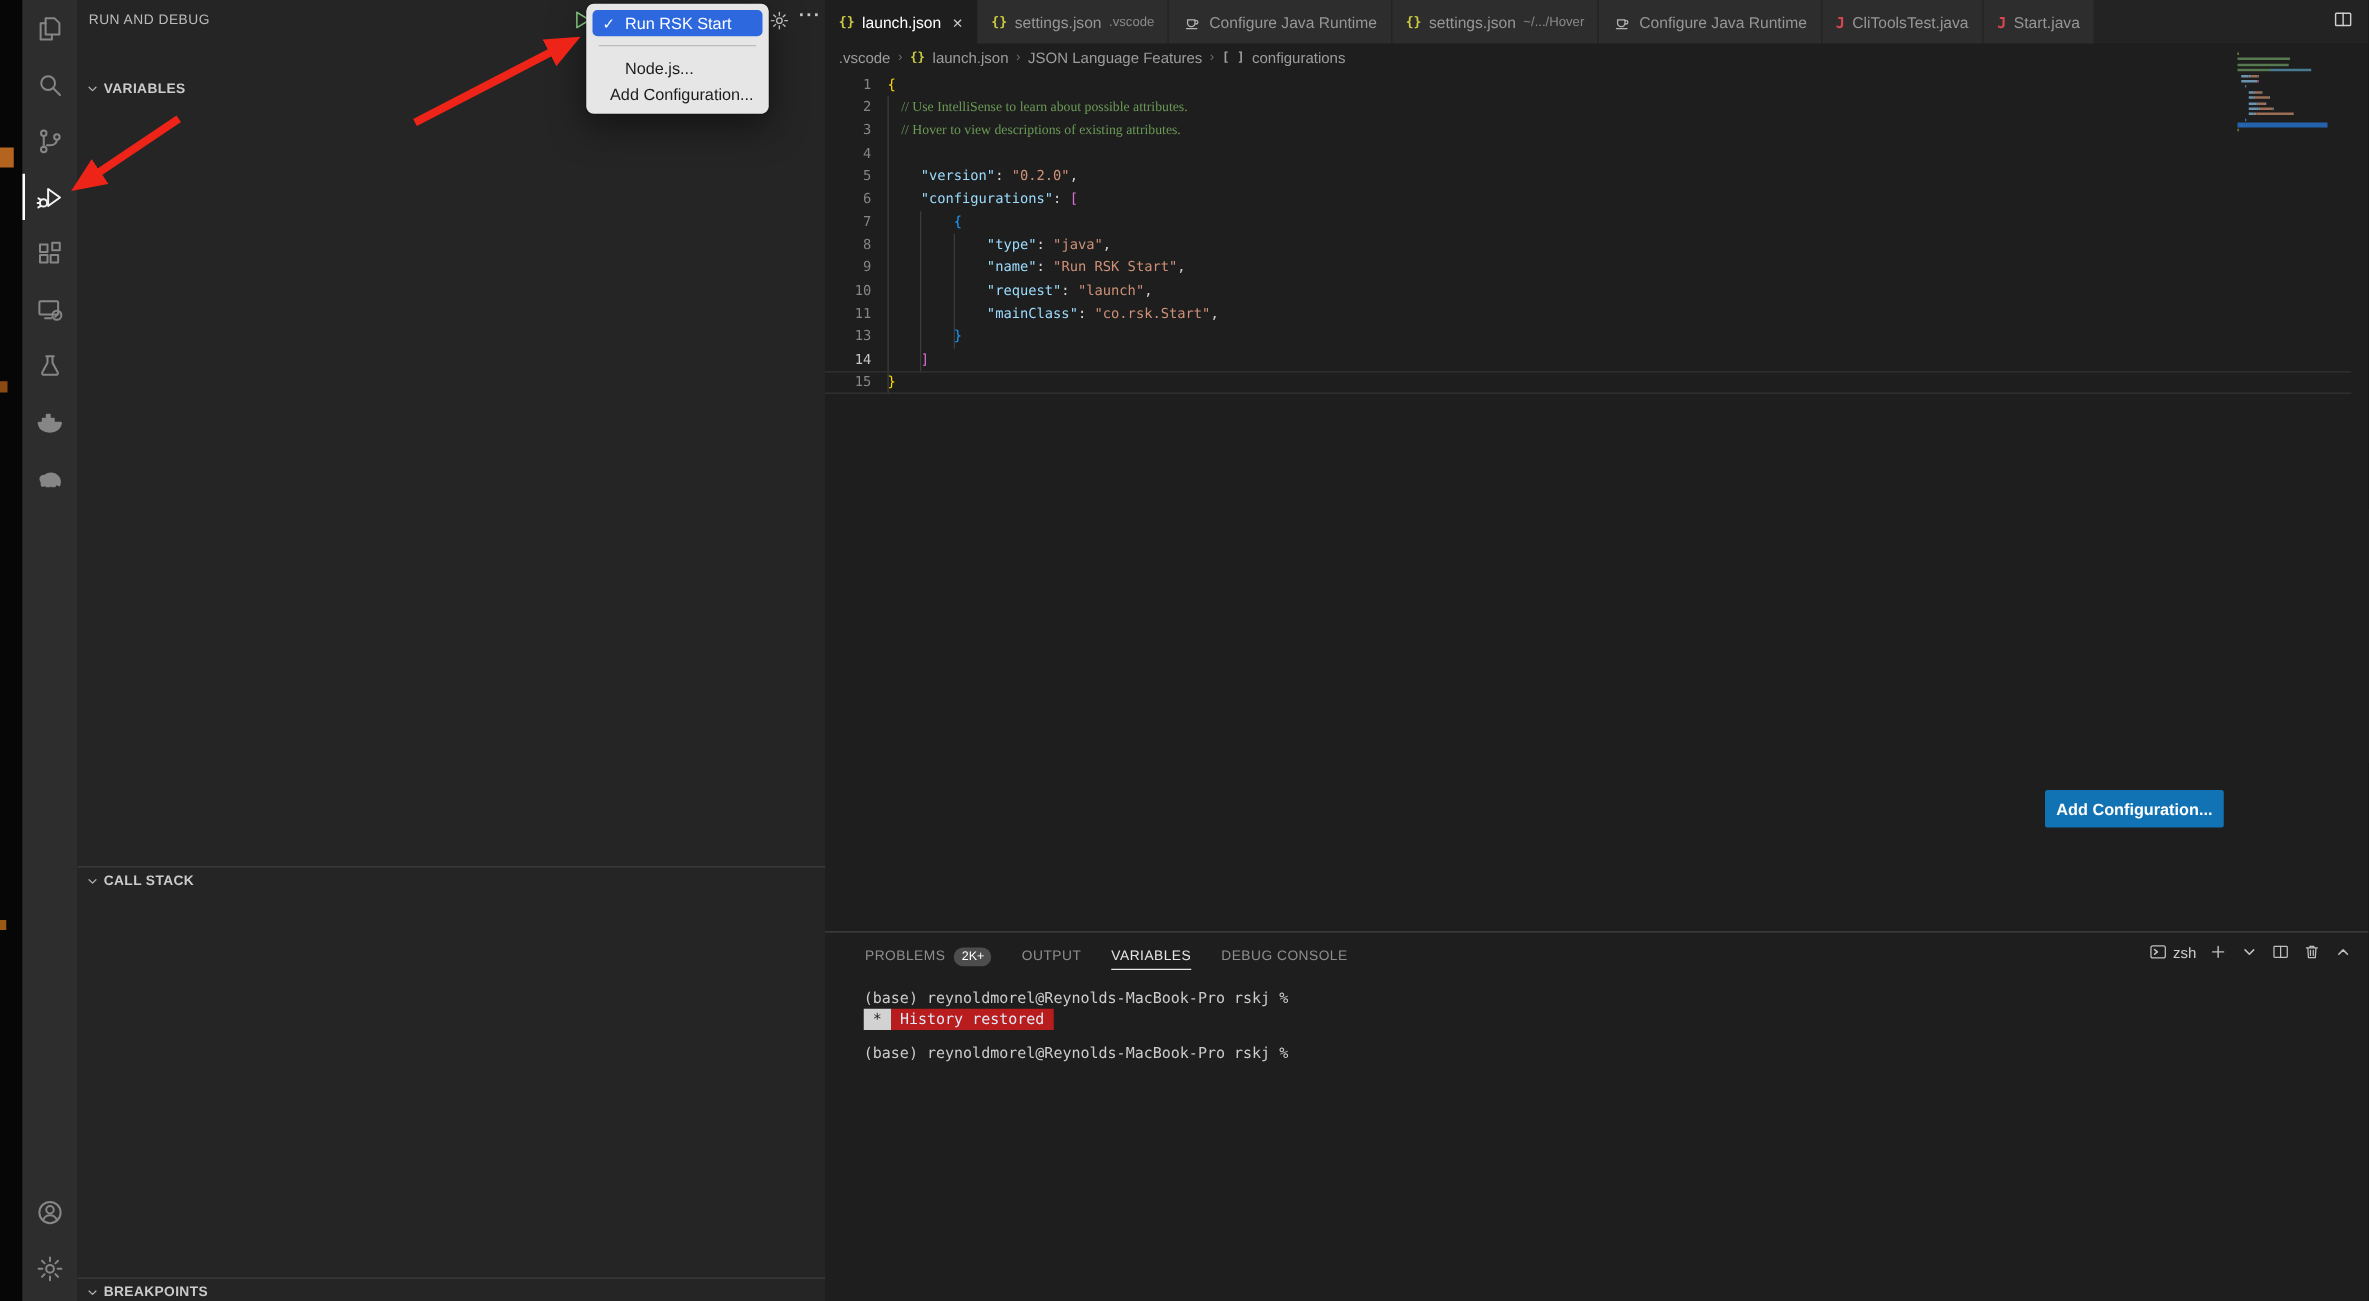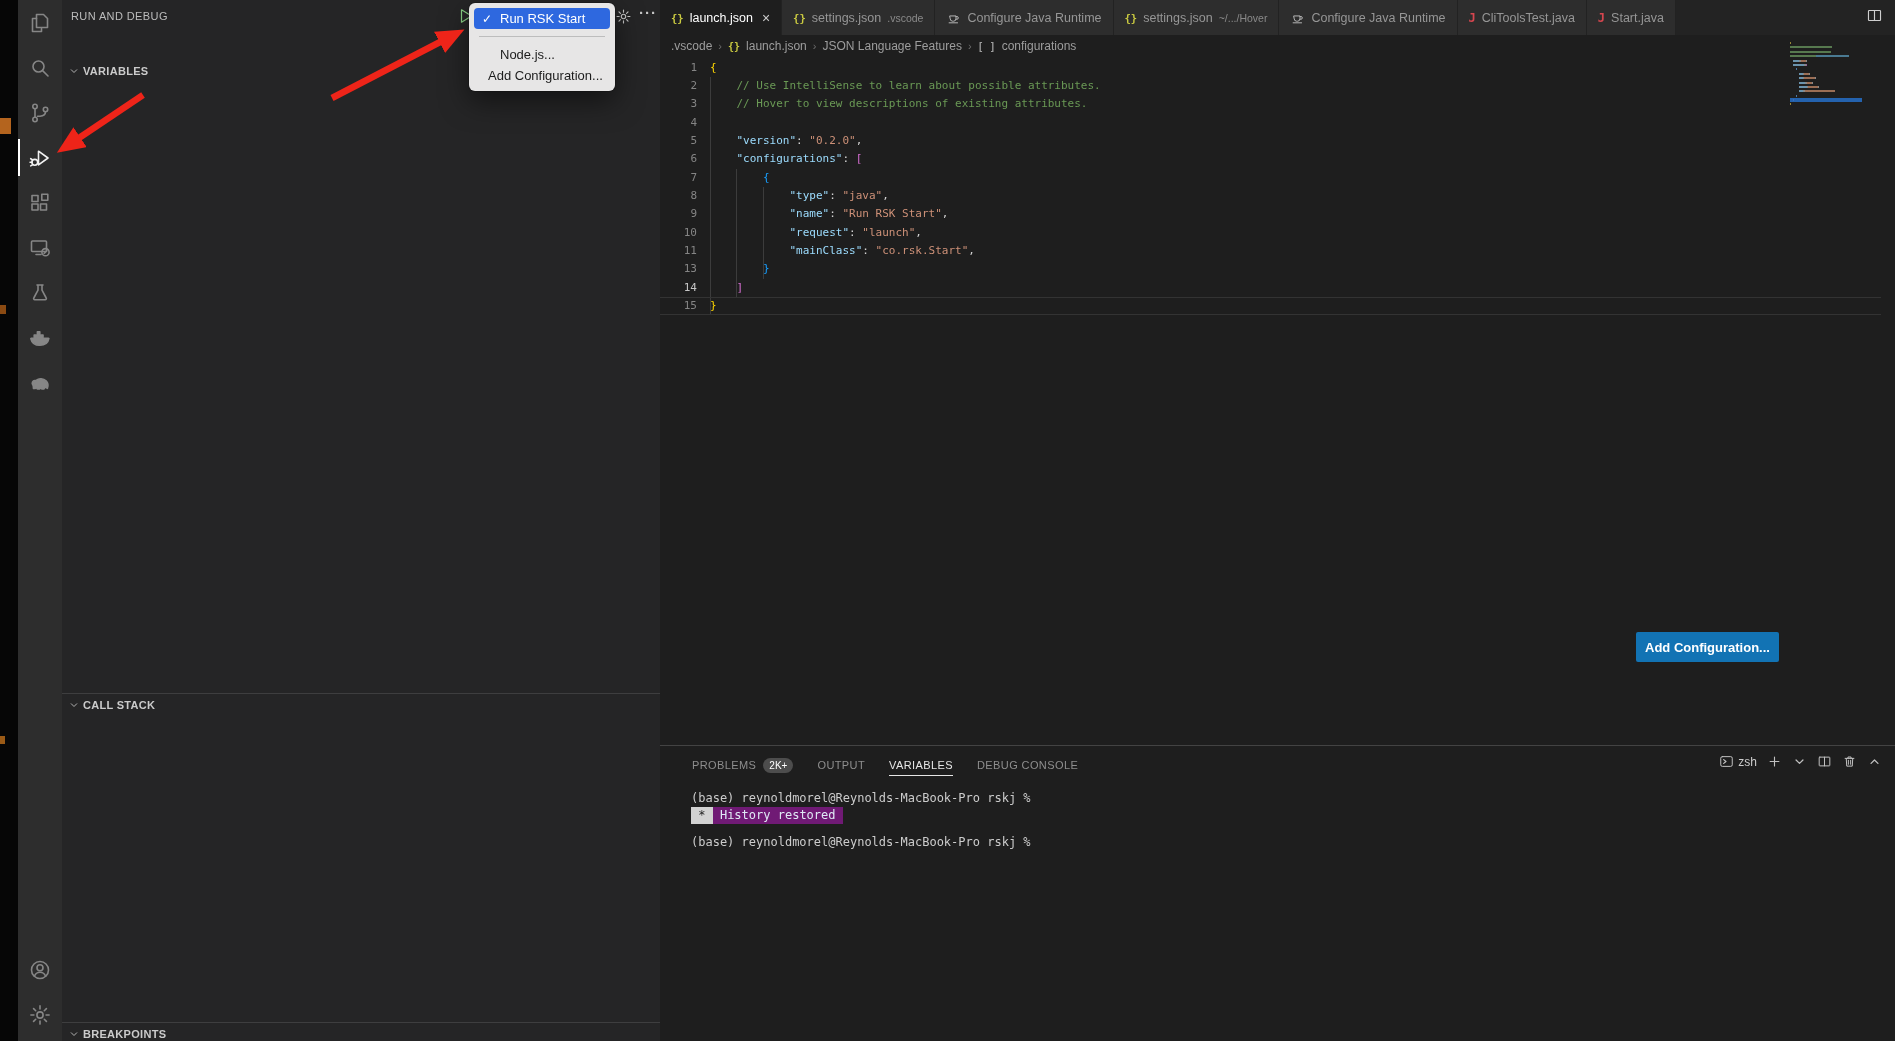--- a/index.html
+++ b/index.html
@@ -54,21 +54,21 @@
 
   .breadcrumbs { position:absolute; left:0; right:0; top:35px; height:22px; display:flex; align-items:center; gap:6px; padding-left:11px; font-size:12px; color:#9d9d9d; background:#1e1e1e; }
   .bc-sep { color:#6e6e6e; font-size:11px; }
   .bc-ic { font-family:"DejaVu Sans Mono", monospace; font-size:10px; font-weight:bold; color:#cbcb41; }
   .bc-ic.arr { color:#9d9d9d; }
 
   .code { position:absolute; left:0; right:0; top:57px; height:688px; padding-top:1.5px; }
   .cl { display:flex; height:18.35px; line-height:18.35px; font-family:"DejaVu Sans Mono", monospace; font-size:11px; }
   .gut { width:37px; text-align:right; color:#858585; flex:0 0 37px; }
   .lc { padding-left:13px; white-space:pre; color:#d4d4d4; }
-  .cm { color:#6a9955; } .lk { color:#4d9ed8; text-decoration:underline; }
+  .cm { color:#6a9955;font-family:Liberation Serif, serif; } .lk { color:#4d9ed8; text-decoration:underline; }
   .k { color:#9cdcfe; } .s { color:#ce9178; } .p { color:#d4d4d4; }
   .b1 { color:#ffd700; } .b2 { color:#da70d6; } .b3 { color:#179fff; }
   .cur-line { position:absolute; left:0; width:1221px; height:18.35px; border-top:1px solid #333333; border-bottom:1px solid #333333; pointer-events:none; }
   .cur-line-num { color:#c6c6c6 !important; }
   .ig { position:absolute; width:0; border-left:1px solid #3c3c3c; pointer-events:none; }
 
   .minimap { position:absolute; right:33px; top:42px; width:72px; }
   .mm-row { height:2px; margin-bottom:2.4px; display:flex; }
   .mm-seg { height:2px; }
   .mm-cur { position:absolute; left:0; right:0; height:4px; background:rgba(38,111,199,.85); }
@@ -535,21 +535,21 @@
           <span class="pt-item">
             <span class="ic">
               <svg viewBox="0 0 24 24" fill="none" stroke="currentColor" stroke-width="1.6" stroke-linecap="round" stroke-linejoin="round">
                 <path d="M6.5 15l5.5-5.5L17.5 15" stroke-width="2"></path>
               </svg>
             </span>
           </span>
         </div>
       <div class="term">
           <div class="trow">(base) reynoldmorel@Reynolds-MacBook-Pro rskj %</div>
-          <div class="trow"><span class="tchip" style="background: rgb(210, 210, 210); color: rgb(30, 30, 30);"> * </span><span class="tchip" style="background: #701a75; color: rgb(223, 233, 245);"> History restored </span></div>
+          <div class="trow"><span class="tchip" style="background: rgb(210, 210, 210); color: rgb(30, 30, 30);"> * </span><span class="tchip" style="background: #b91c1c; color: rgb(223, 233, 245);"> History restored </span></div>
           <div class="trow blank"></div>
           <div class="trow">(base) reynoldmorel@Reynolds-MacBook-Pro rskj %</div>
         </div>
     </div>
   </main>
 
   <div class="cfg-menu">
       <div class="mi selected">
         <span class="mi-check">✓</span>
         <span>Run RSK Start</span>

